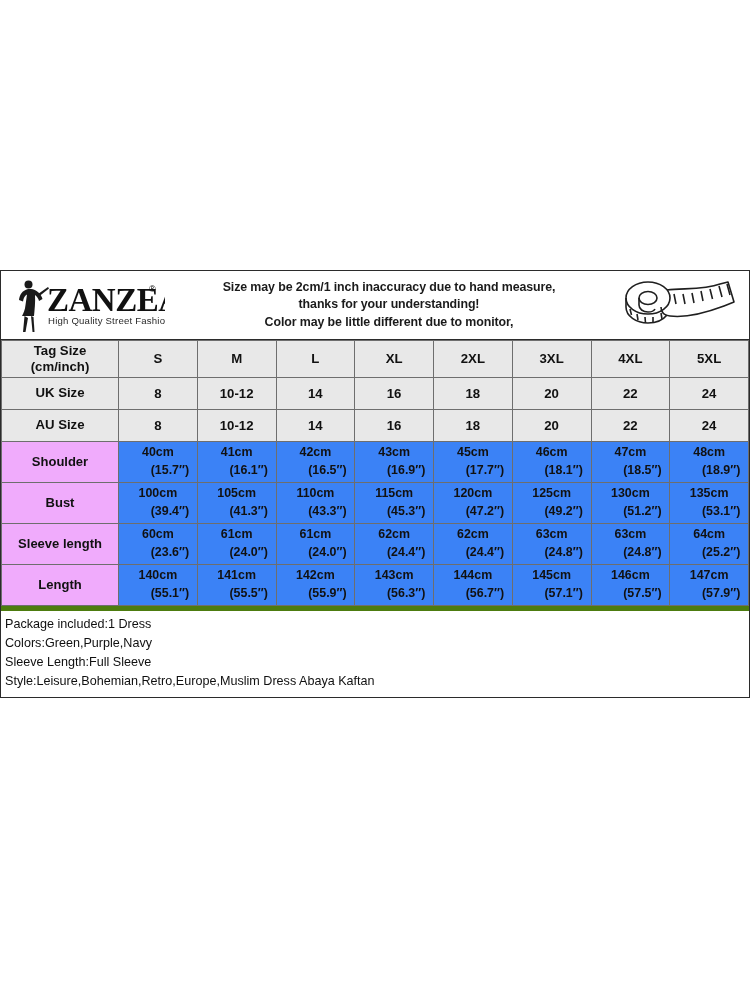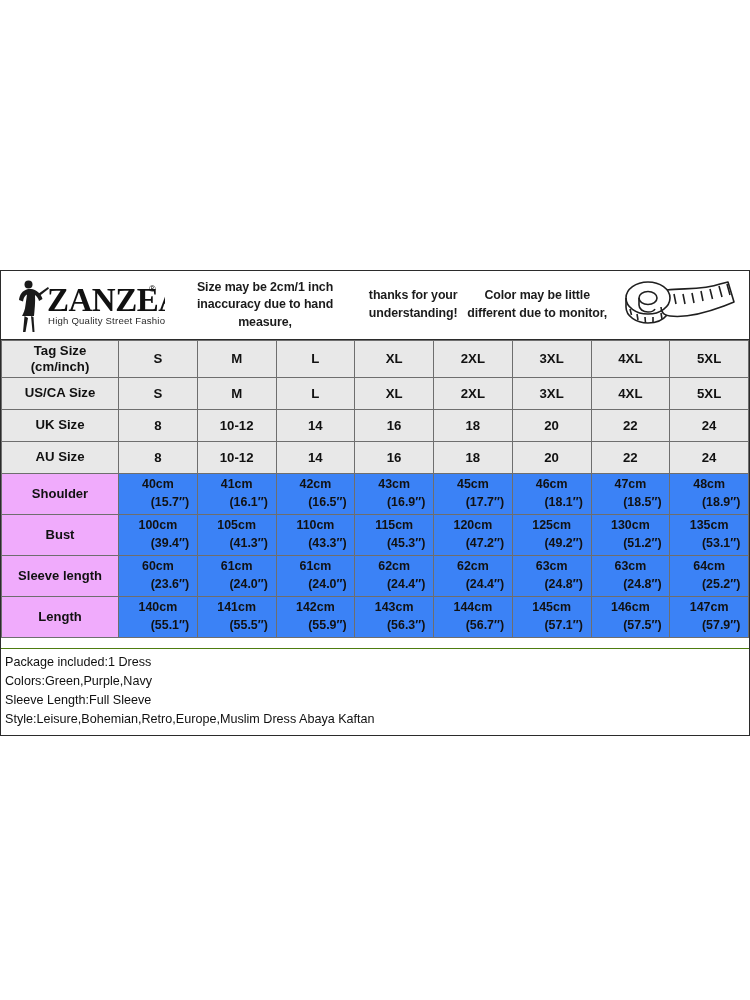--- a/index.html
+++ b/index.html
@@ -38,20 +38,21 @@
     display: flex;
     align-items: center;
     padding-left: 6px;
     box-sizing: border-box;
   }
   .brand-svg { display: block; }
 
   .notice-block {
     flex: 1;
     display: flex;
+    flex-direction: column;
     align-items: center;
     justify-content: center;
     text-align: center;
   }
   .notice-line {
     font-size: 12.4px;
     font-weight: bold;
     color: #1b1b1b;
     line-height: 1.42;
     letter-spacing: -0.1px;
@@ -95,24 +96,23 @@
     font-weight: 600;
     height: 38px;
     line-height: 1.45;
     padding: 1px 0;
   }
   .cm { display: block; }
   .inch { display: block; padding-left: 24px; }
 
   
   .footer {
-    border-top: 1px solid #4d7c0f;
+    border-top: 5px solid #4d7c0f;
     background: #ffffff;
     padding: 4px 4px 6px 4px;
-    margin-top: 10px;
   }
   .footer-line {
     font-size: 12.6px;
     color: #101010;
     line-height: 1.52;
     white-space: nowrap;
   }
 </style>
 </head>
 <body>
@@ -177,31 +177,20 @@
         <td>S</td>
         <td>M</td>
         <td>L</td>
         <td>XL</td>
         <td>2XL</td>
         <td>3XL</td>
         <td>4XL</td>
         <td>5XL</td>
       </tr>
 
-      <tr class="sizerow">
-        <td class="lbl">US/CA Size</td>
-        <td>S</td>
-        <td>M</td>
-        <td>L</td>
-        <td>XL</td>
-        <td>2XL</td>
-        <td>3XL</td>
-        <td>4XL</td>
-        <td>5XL</td>
-      </tr>
 
       <tr class="sizerow">
         <td class="lbl">UK Size</td>
         <td>8</td>
         <td>10-12</td>
         <td>14</td>
         <td>16</td>
         <td>18</td>
         <td>20</td>
         <td>22</td>

